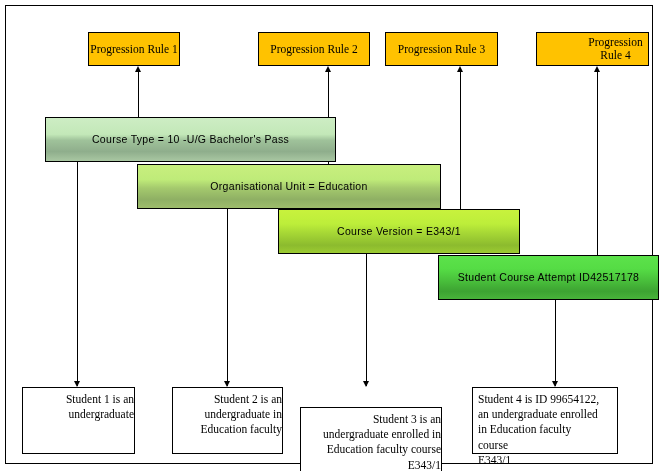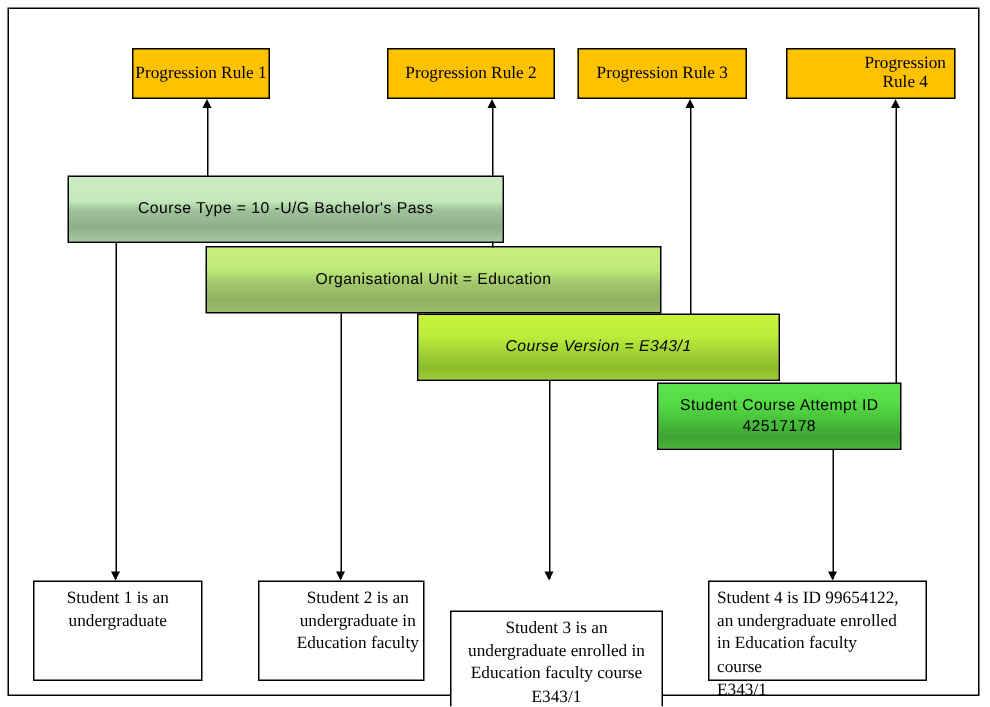--- a/index.html
+++ b/index.html
@@ -58,39 +58,38 @@
     letter-spacing: 0.3px;
   }
   #cond-1 {
     background: linear-gradient(to bottom, #cdedc4 0%, #c3e8b8 38%, #9fc29a 52%, #8fae8c 78%, #a9c7a2 100%);
   }
   #cond-2 {
     background: linear-gradient(to bottom, #c8ef7e 0%, #bfeb79 34%, #a4c96d 54%, #8fb064 80%, #9ebd6c 100%);
   }
   #cond-3 {
     background: linear-gradient(to bottom, #c8f23d 0%, #bdee3a 32%, #a5d635 55%, #8cbb2e 82%, #9ccb32 100%);
-    font-style: italic;
   }
   #cond-4 {
     background: linear-gradient(to bottom, #5ce24a 0%, #55dc45 30%, #4ac23c 55%, #3da332 82%, #48b33a 100%);
   }
 
   
   .student-box {
     position: absolute;
     background: #ffffff;
     border: 1px solid #000000;
     box-sizing: border-box;
     font-family: "Liberation Serif", serif;
     font-size: 11.5px;
     color: #000000;
     line-height: 1.32;
     padding-top: 4px;
   }
-  .student-box.center { text-align: center; }
+  .student-box.center { text-align: right; }
   .student-box.left   { text-align: left; padding-left: 5px; padding-right: 16px; }
   .student-box div { white-space: pre-wrap; }
 
   
   .vline {
     position: absolute;
     width: 1px;
     background: #000000;
   }
   .arrow-up, .arrow-down {
@@ -112,21 +111,21 @@
 
   <div class="rule-box" id="rule-1" style="left:88px; top:32px; width:92px; height:34px;">
     <span>Progression Rule 1</span>
   </div>
   <div class="rule-box" id="rule-2" style="left:242px; top:32px; width:112px; height:34px;margin-left:16px;">
     <span>Progression Rule 2</span>
   </div>
   <div class="rule-box" id="rule-3" style="left:385px; top:32px; width:113px; height:34px;">
     <span>Progression Rule 3</span>
   </div>
-  <div class="rule-box" id="rule-4" style="left:524px; top:32px; width:113px; height:34px;padding-left:46px;">
+  <div class="rule-box" id="rule-4" style="left:536px; top:32px; width:113px; height:34px;padding-left:46px;">
     <span>Progression Rule 4</span>
   </div>
 
   <div class="vline" style="left:138px; top:72px; height:46px;"></div>
   <div class="arrow-up" style="left:135px; top:66px;"></div>
 
   <div class="vline" style="left:328px; top:72px; height:94px;"></div>
   <div class="arrow-up" style="left:325px; top:66px;"></div>
 
   <div class="vline" style="left:460px; top:72px; height:138px;"></div>
@@ -140,21 +139,21 @@
   </div>
 
   <div class="cond-box" id="cond-2" style="left:137px; top:164px; width:304px; height:45px;justify-content:center;">
     <span>Organisational Unit = Education</span>
   </div>
 
   <div class="cond-box" id="cond-3" style="left:278px; top:209px; width:242px; height:45px;">
     <span>Course Version = E343/1</span>
   </div>
 
-  <div class="cond-box" id="cond-4" style="left:438px; top:255px; width:163px; height:45px; flex-direction:column;">
+  <div class="cond-box" id="cond-4" style="left:438px; top:255px; width:221px; height:45px; flex-direction:row;">
     <span>Student  Course Attempt ID</span>
     <span>42517178</span>
   </div>
 
   <div class="vline" style="left:77px; top:162px; height:224px;"></div>
   <div class="arrow-down" style="left:74px; top:381px;"></div>
 
   <div class="vline" style="left:227px; top:209px; height:177px;"></div>
   <div class="arrow-down" style="left:224px; top:381px;"></div>
 

